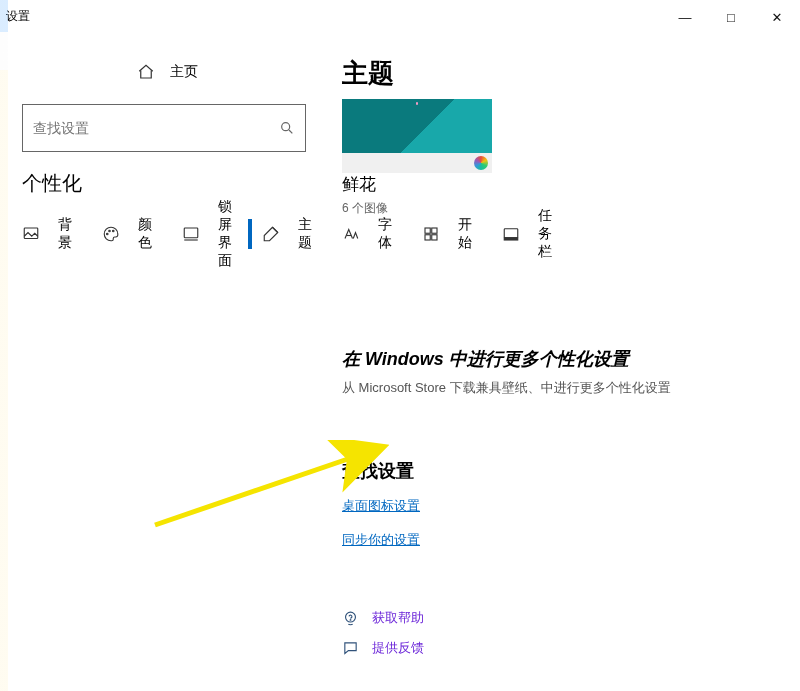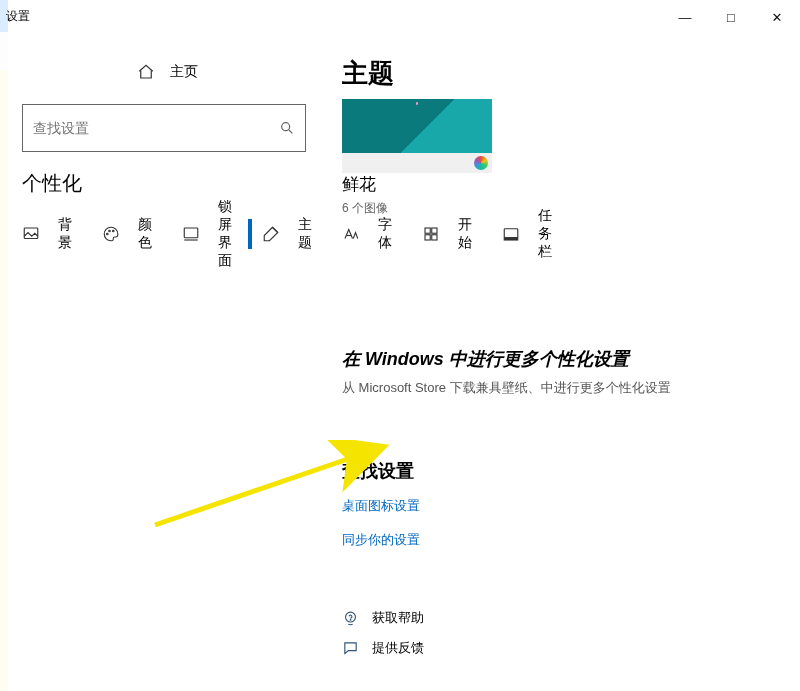--- a/index.html
+++ b/index.html
@@ -135,23 +135,23 @@
   .colorwheel {
     width: 14px; height: 14px; border-radius: 50%;
     background: conic-gradient(#e74c3c,#f1c40f,#2ecc71,#1abc9c,#3498db,#9b59b6,#e74c3c);
   }
   .theme-name { font-size: 17px; font-weight: 400; }
   .theme-sub  { font-size: 12px; color: #666; margin-top: 4px; }
   .h2 { font-size: 18px; font-weight: 600; margin-top: 130px; font-style: italic; }
   .subtext { font-size: 13px; color: #555; margin-top: 8px; }
   .h3 { font-size: 18px; font-weight: 600; margin-top: 62px; }
   .links { display: flex; flex-direction: column; gap: 16px; margin-top: 14px; }
-  .link { color: #0067c0; font-size: 13px; }
+  .link { color: #0067c0; font-size: 13px; text-decoration: underline; }
   .footer-links { display:flex; flex-direction:column; gap:12px; margin-top: 60px; }
-  .flink { display:flex; align-items:center; gap:12px; color:#000000; font-size:13px; }
+  .flink { display:flex; align-items:center; gap:12px; color:#6d28d9; font-size:13px; }
   .flink .fic { width:18px; color:#30527a; display:flex; }
   
   .arrow {
     position: absolute;
     left: 150px;
     top: 440px;
     width: 260px;
     height: 90px;
     pointer-events: none;
   }

